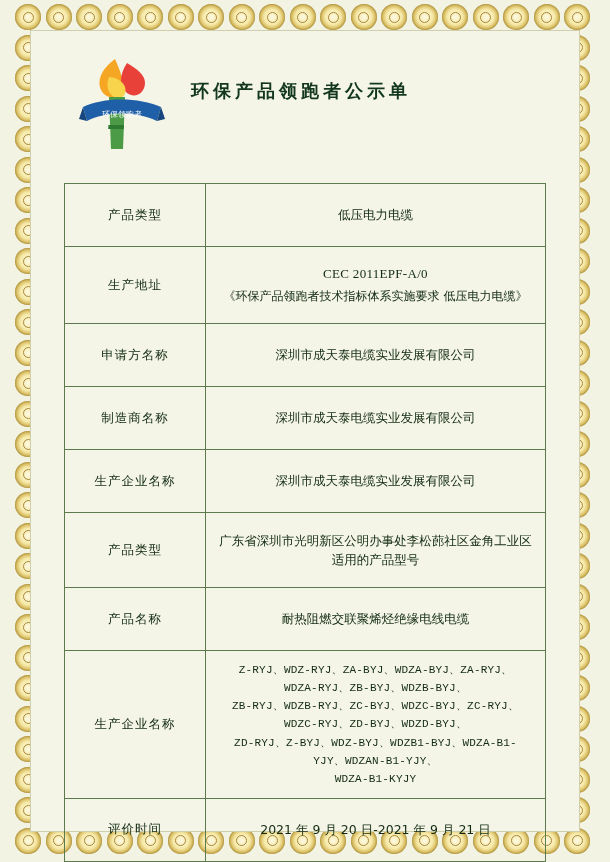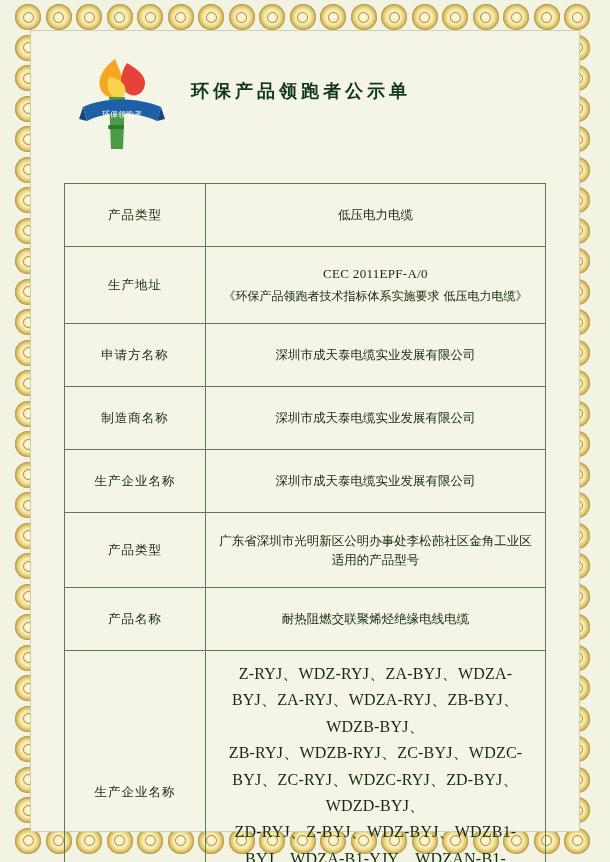--- a/index.html
+++ b/index.html
@@ -126,22 +126,22 @@
   .basis-code {
     font-family: "Liberation Serif", serif;
     font-size: 13px;
     letter-spacing: 0.3px;
   }
   .basis-name {
     font-size: 12px;
     margin-top: 3px;
   }
   .models {
-    font-family: Liberation Serif, serif;
-    font-size: 16px;
+    font-family: Liberation Mono, monospace;
+    font-size: 11px;
     line-height: 1.65;
     letter-spacing: 0.2px;
     padding: 0 10px;
   }
   .date-value {
     font-family: "Liberation Serif", serif;
     font-size: 13px;
   }
   .addr-line { display: block; }
 </style>

